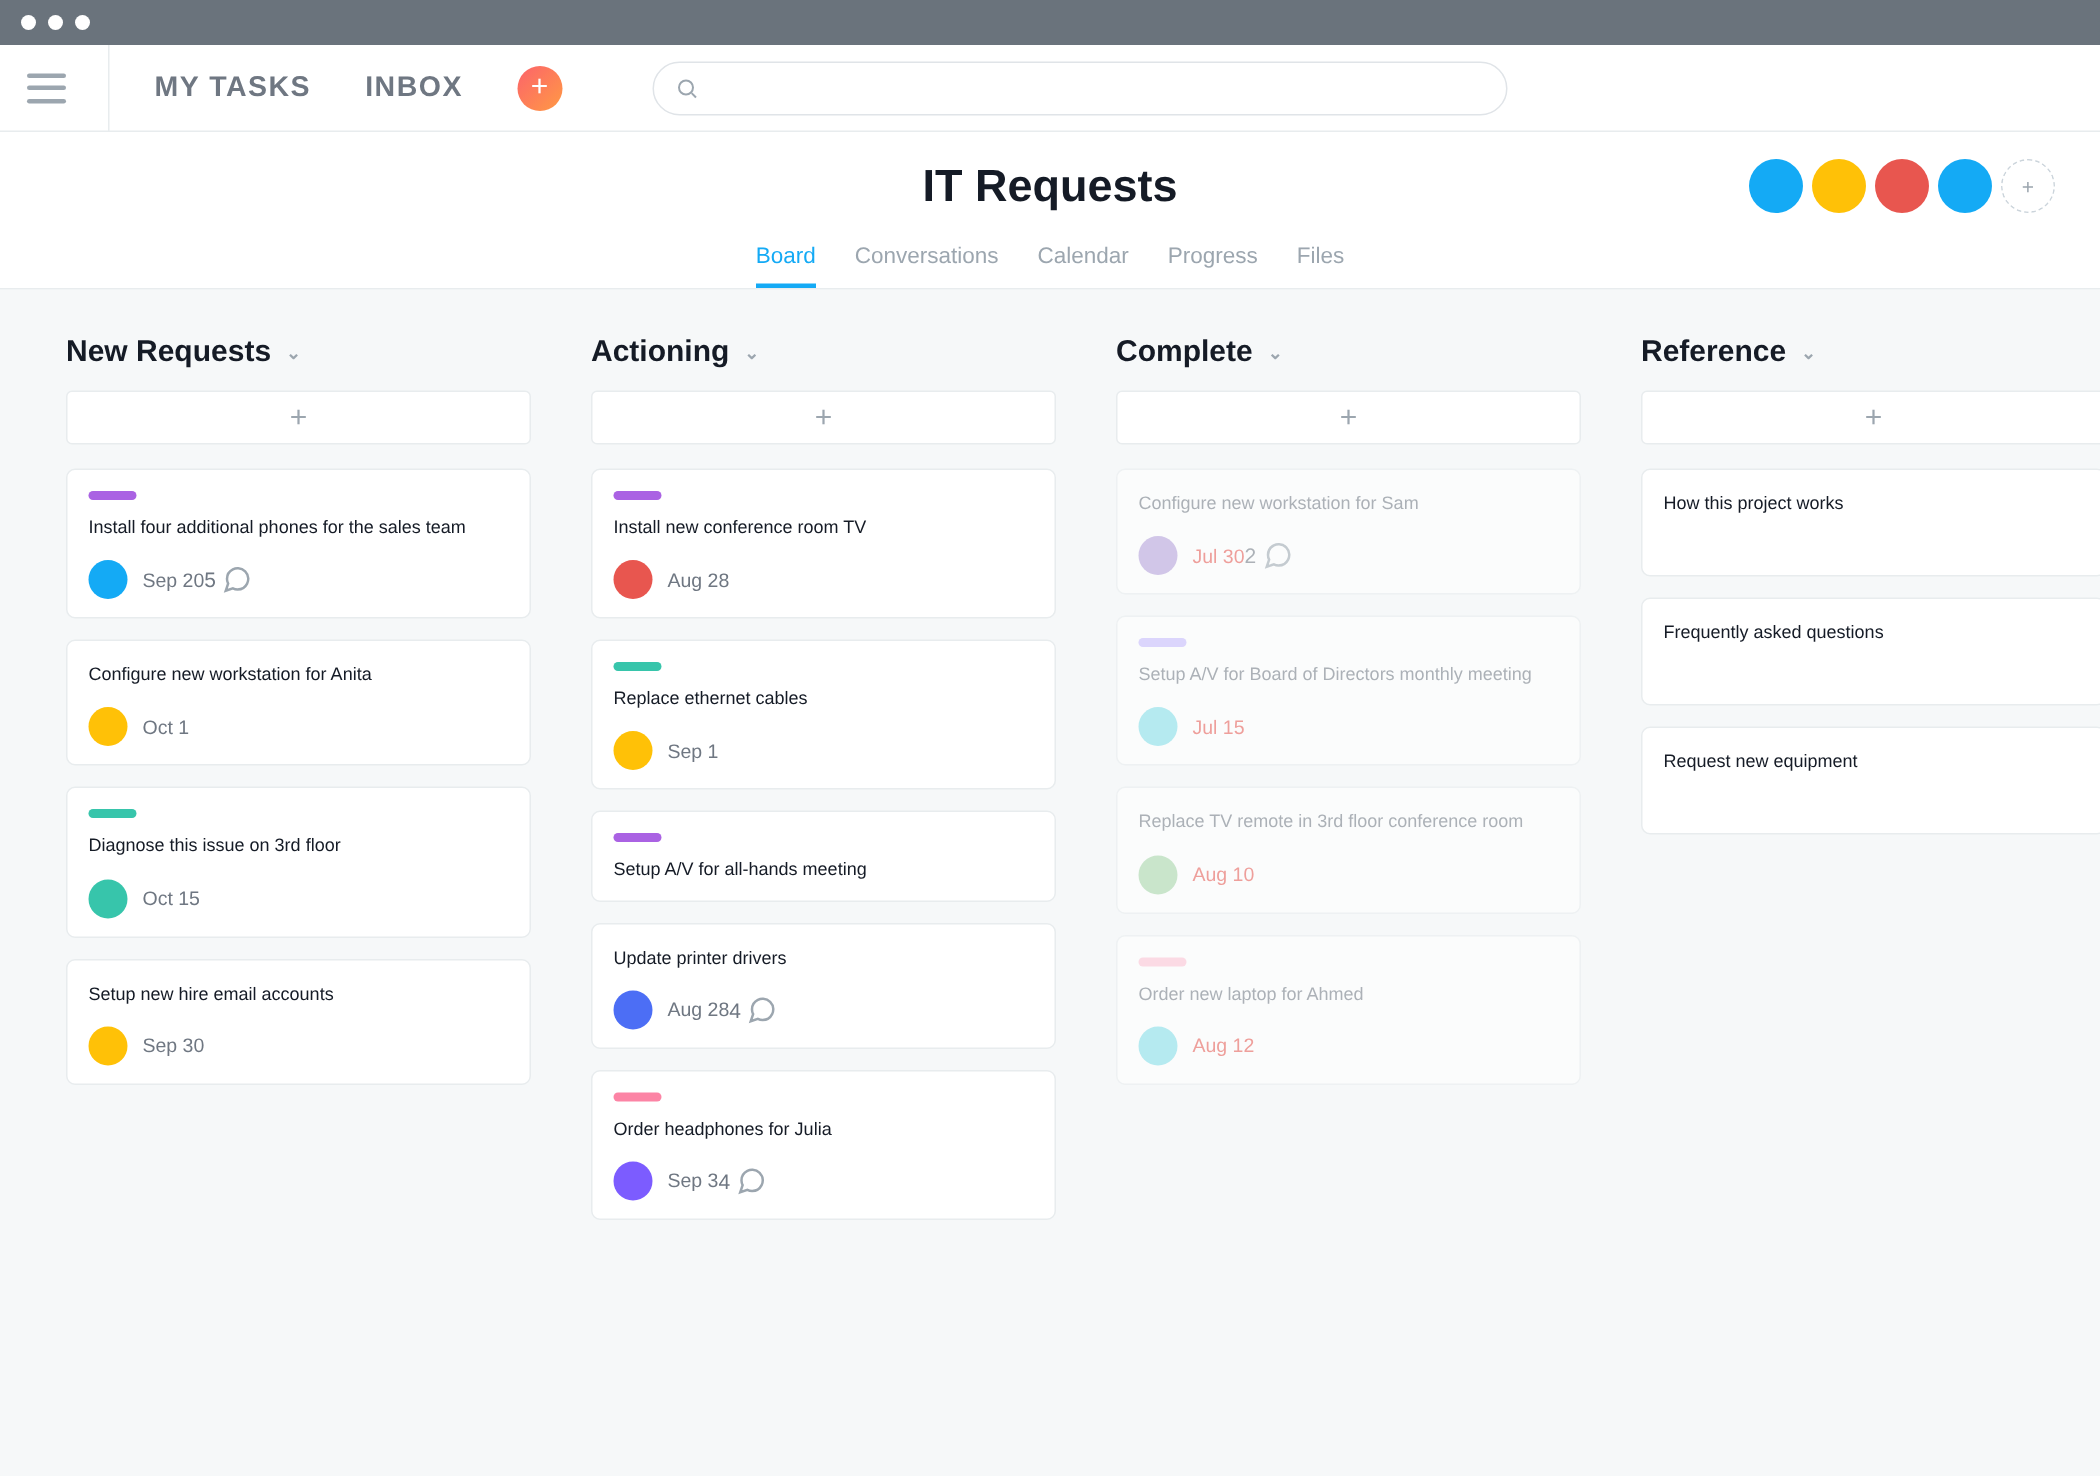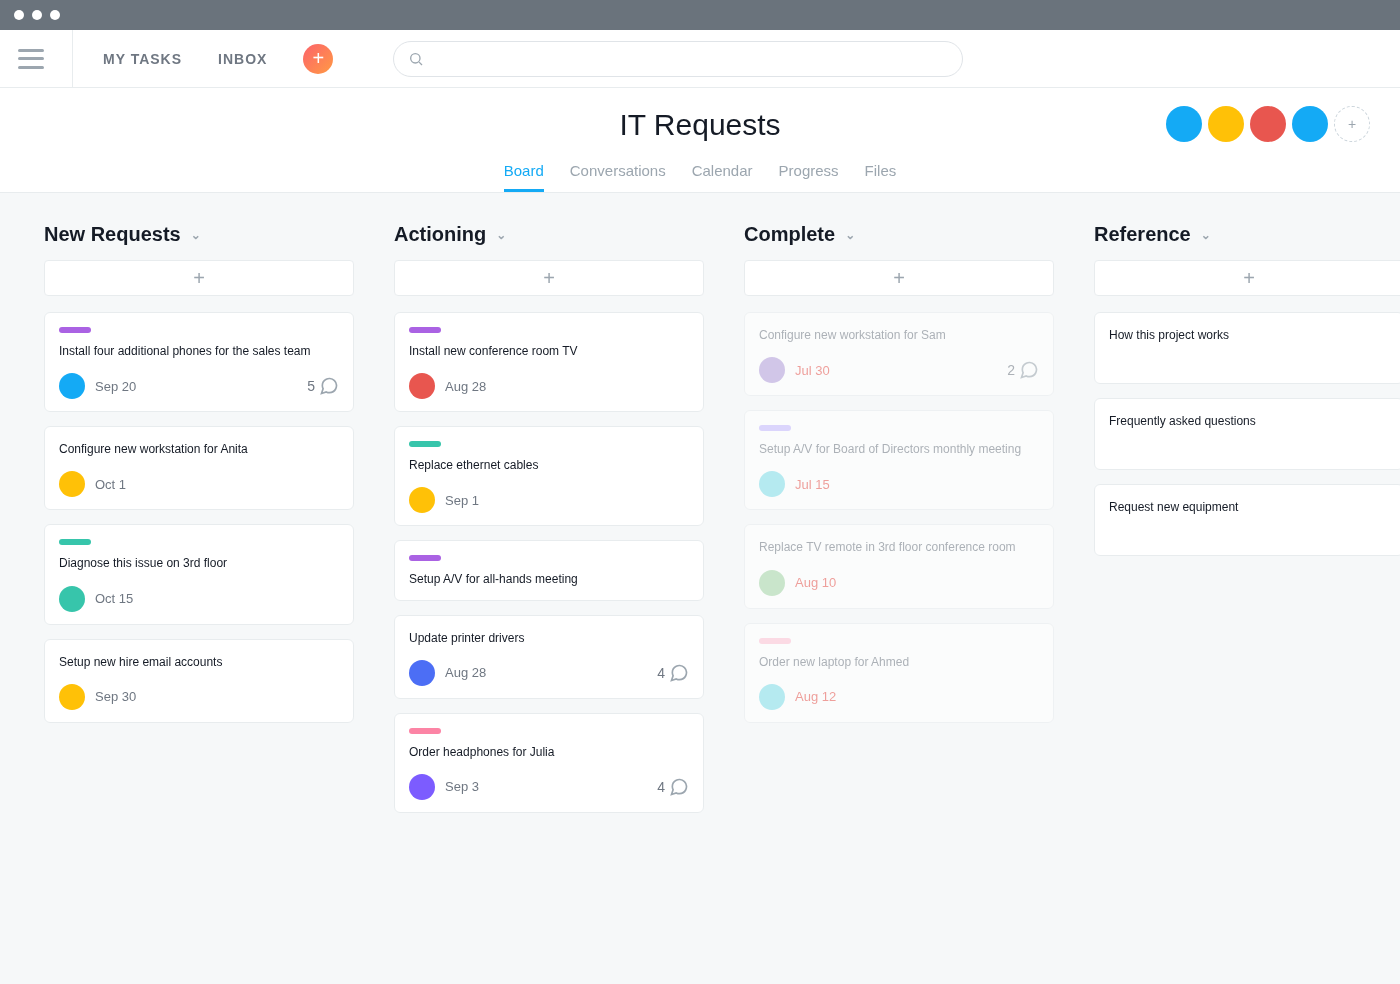--- a/index.html
+++ b/index.html
@@ -30,21 +30,21 @@
     padding: 0 18px;
   }
   .hamburger {
     width: 26px; height: 20px;
     display: flex; flex-direction: column; justify-content: space-between;
     margin-right: 34px; cursor: pointer;
   }
   .hamburger span { height: 3px; background: #9ca6af; border-radius: 2px; }
   .divider-v { width:1px; height:58px; background:#e8ecee; margin-right: 30px; margin-left: -6px;}
   .nav-link {
-    font-size: 14px; font-weight: 600; letter-spacing: 1px;
+    font-size: 19px; font-weight: 600; letter-spacing: 1px;
     color: #6f7782; margin-right: 36px; cursor: pointer;
   }
   .add-btn {
     width: 30px; height: 30px; border-radius: 50%;
     background: linear-gradient(135deg,#fc636b,#ff9a44);
     display:flex;align-items:center;justify-content:center;
     color:#fff; font-size:20px; font-weight:300; cursor:pointer; margin-right: 60px;
   }
   .search {
     flex: 0 0 570px; height: 36px;
@@ -53,21 +53,21 @@
   }
   .search svg { margin-right:8px; }
   .search input { border:none; outline:none; flex:1; font-size:14px; background:transparent; }
   
   .project-header {
     background:#fff; border-bottom:1px solid #e8ecee;
     padding-top: 20px;
     position: relative;
   }
   .project-title {
-    text-align:center; font-size: 30px; font-weight:400; color:#151b26;
+    text-align:center; font-size: 30px; font-weight:700; color:#151b26;
   }
   .members {
     position:absolute; right:30px; top:18px; display:flex; gap:6px;
   }
   .avatar {
     width:36px;height:36px;border-radius:50%;
     display:inline-flex;align-items:center;justify-content:center;
     color:#fff;font-weight:600;font-size:14px;
     background:#ccc;
   }
@@ -104,21 +104,21 @@
     background:#fff;border:1px solid #e8ecee;border-radius:6px;
     padding:14px 14px 12px;margin-bottom:14px;cursor:pointer;
   }
   .card.faded { opacity:.55; }
   .tag {
     width:32px;height:6px;border-radius:3px;margin-bottom:10px;
   }
   .card-title { font-size:12px; color:#151b26; line-height:1.35; }
   .card.faded .card-title { color:#6f7782; }
   .card-foot {
-    display:flex;align-items:center;justify-content:space-between;margin-top:14px;
+    display:flex;align-items:center;margin-top:14px;
   }
   .foot-left { display:flex;align-items:center;gap:10px; }
   .due { font-size:13px;color:#6f7782; }
   .due.past { color:#e8564f; }
   .comments {
     display:flex;align-items:center;gap:4px;color:#6f7782;font-size:14px;
   }
   .comments svg { stroke:#9ca6af; }
 </style>
 </head>

